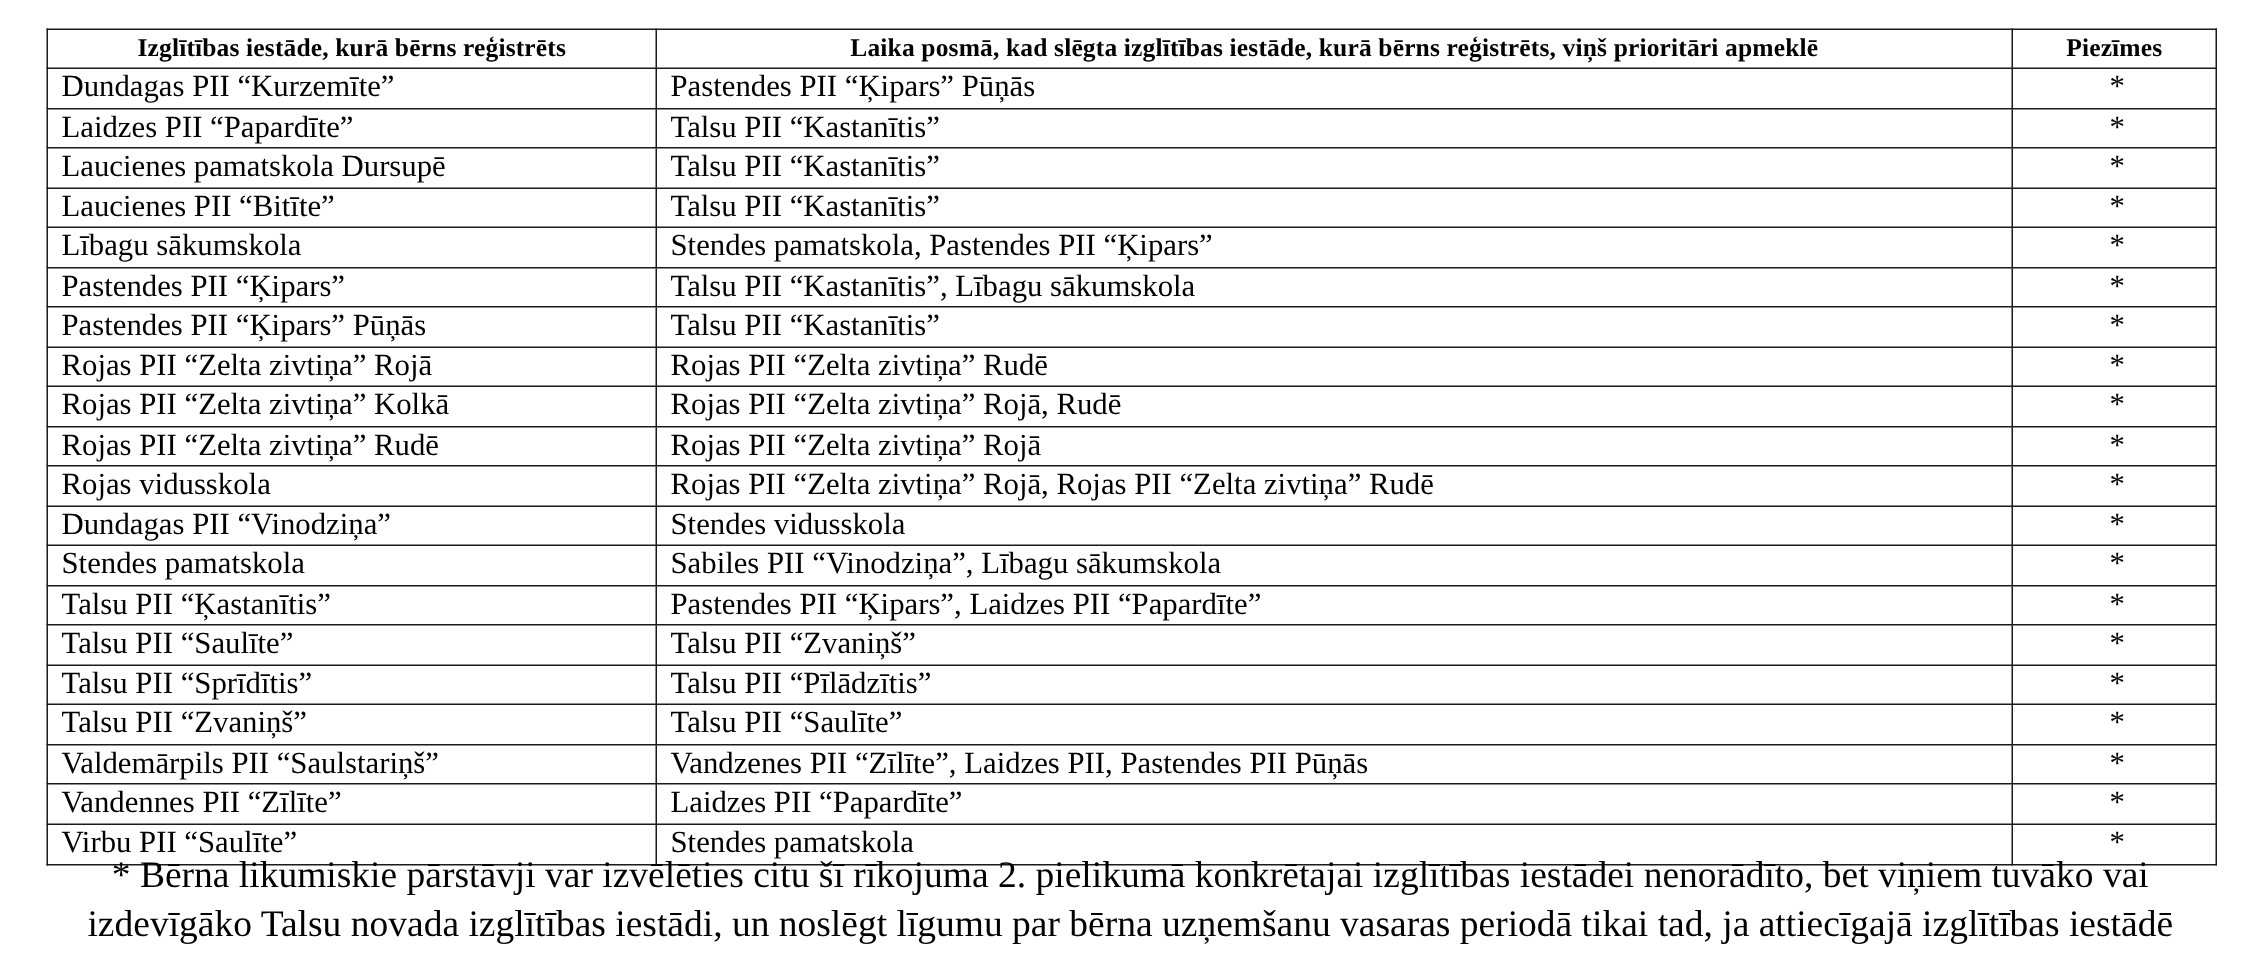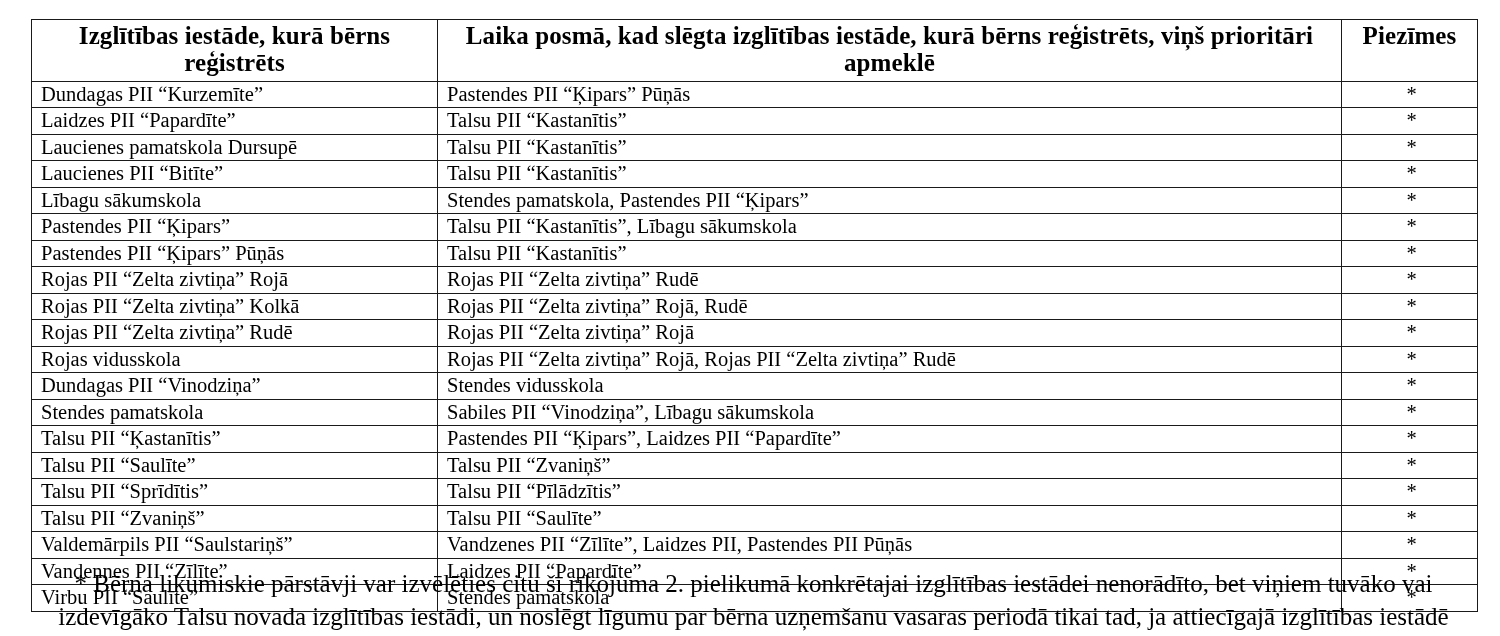--- a/index.html
+++ b/index.html
@@ -31,21 +31,21 @@
   table.schedule th,
   table.schedule td {
     border: 1.6px solid #1a1a1a;
     padding: 0;
     vertical-align: top;
     background: #ffffff;
   }
   table.schedule th {
     text-align: center;
     font-weight: bold;
-    font-size: 25px;
+    font-size: 17px;
     line-height: 1.07;
     padding: 3px 4px 4px 4px;
     letter-spacing: 0.1px;
   }
   table.schedule td {
     font-size: 20.5px;
     line-height: 1.05;
     padding: 2px 5px 2px 9px;
     white-space: nowrap;
     overflow: hidden;

